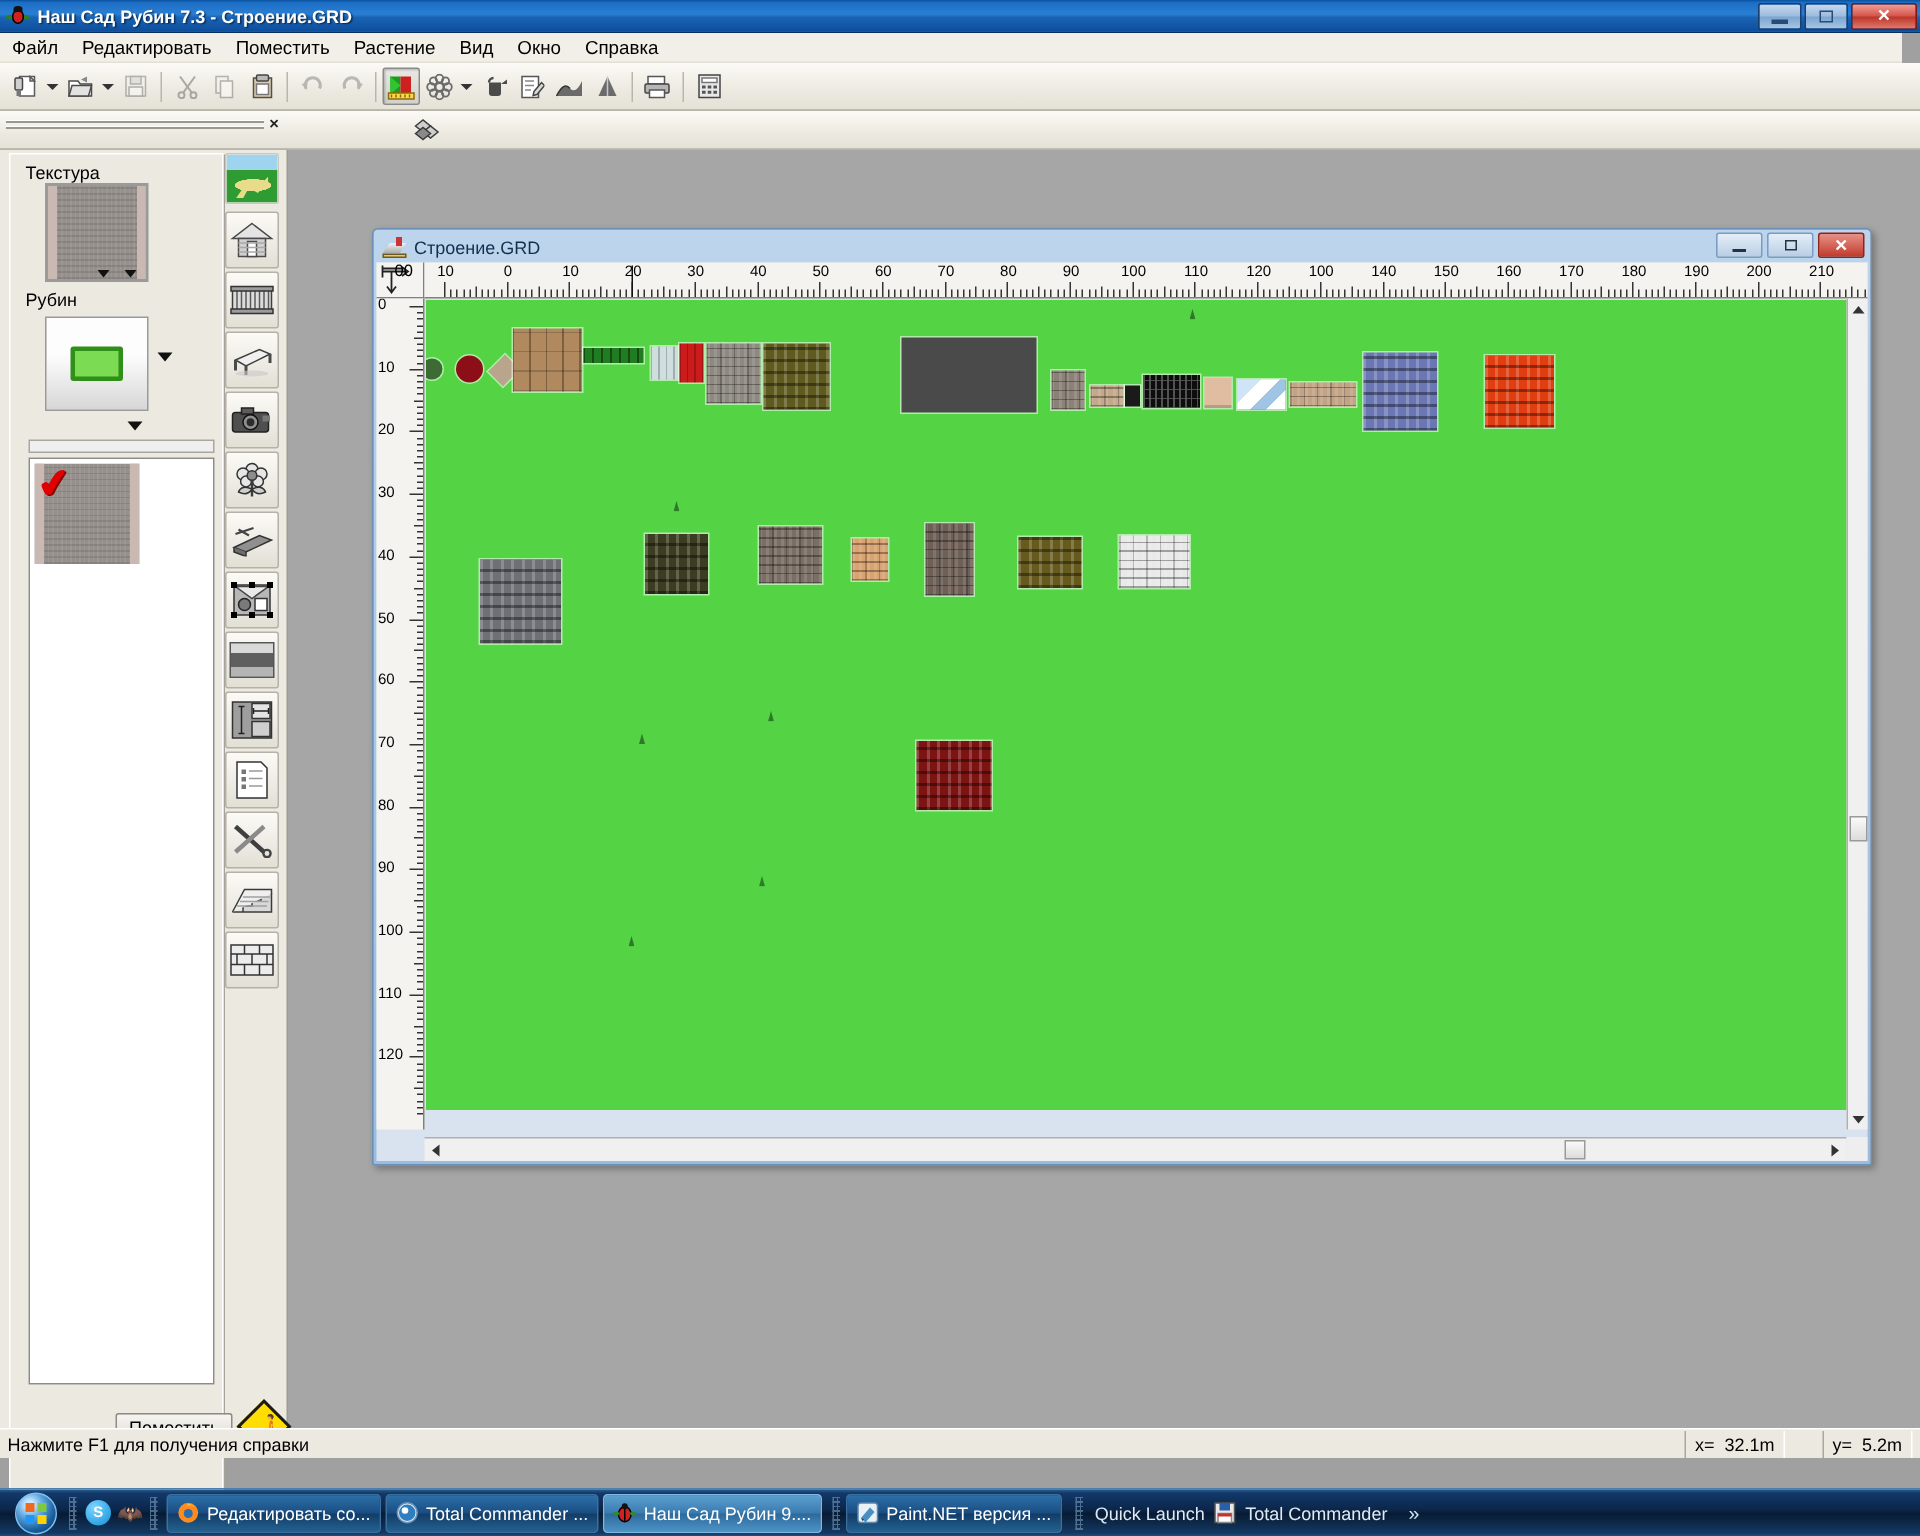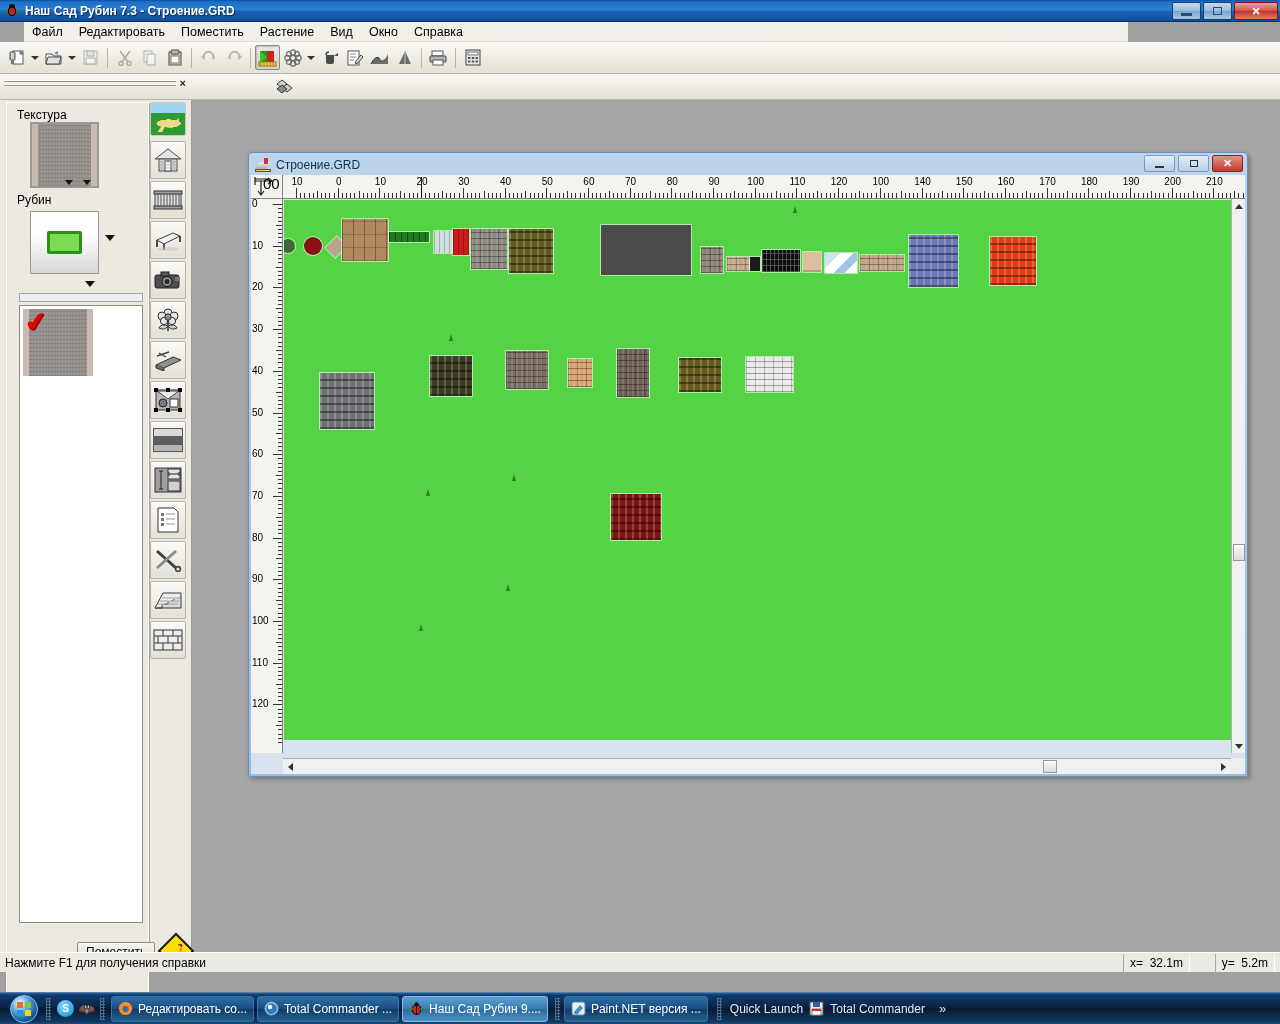--- a/index.html
+++ b/index.html
@@ -59,25 +59,24 @@
   .win-btn.close {
     width: 44px;
     background: linear-gradient(to bottom, #ef9d95 0%, #d5554a 48%, #bc3528 52%, #e07a6e 100%);
     border-color: #7b1a12; color: #fff; font-weight: bold;
   }
   .win-btn .glyph-min { display:block; width:11px; height:3px; background:#254b76; margin-top:6px;}
   .win-btn .glyph-restore { display:block; width:9px; height:8px; border:1.5px solid #254b76; position:relative;}
 
   
   .menubar {
-    position: absolute; left: 0; top: 22px; width: 1104px; height: 20px;
+    position: absolute; left: 0; top: 22px; width: 1268px; height: 20px;
     background: #f1efe7;
     display: flex; align-items: center;
     border-bottom: 1px solid #e3e0d6;
-    margin-left: 24px;
   }
   .menubar .mi {
     padding: 2px 8px; font-size: 12.5px; color: #000; white-space: nowrap; cursor: default;
   }
 
   
   .toolbar1 {
     position: absolute; left: 0; top: 42px; width: 1280px; height: 32px;
     background: linear-gradient(to bottom, #fbfaf6 0%, #eeece3 50%, #e4e1d6 100%);
     border-bottom: 1px solid #b8b5ab;
@@ -289,21 +288,21 @@
 
   .doc-body {
     position:absolute; left:2px; top:22px; width:994px; height:599px;
     background:#d8e3ef;
   }
   .ruler-corner {
     position:absolute; left:0; top:0; width:32px; height:24px;
     background:#f4f3ef; border-right:1px solid #808080; border-bottom:1px solid #808080;
   }
   .ruler-corner .m-mark {
-    position:absolute; left:4px; top:2px; font-size:15px; color:#000;
+    position:absolute; left:4px; top:2px; font-size:11px; color:#000;
   }
   .ruler-h {
     position:absolute; left:32px; top:0; width:962px; height:24px;
     background:#f4f3ef; border-bottom:1px solid #808080;
     overflow:hidden;
   }
   .ruler-v {
     position:absolute; left:0; top:24px; width:32px; height:554px;
     background:#f4f3ef; border-right:1px solid #808080;
     overflow:hidden;

